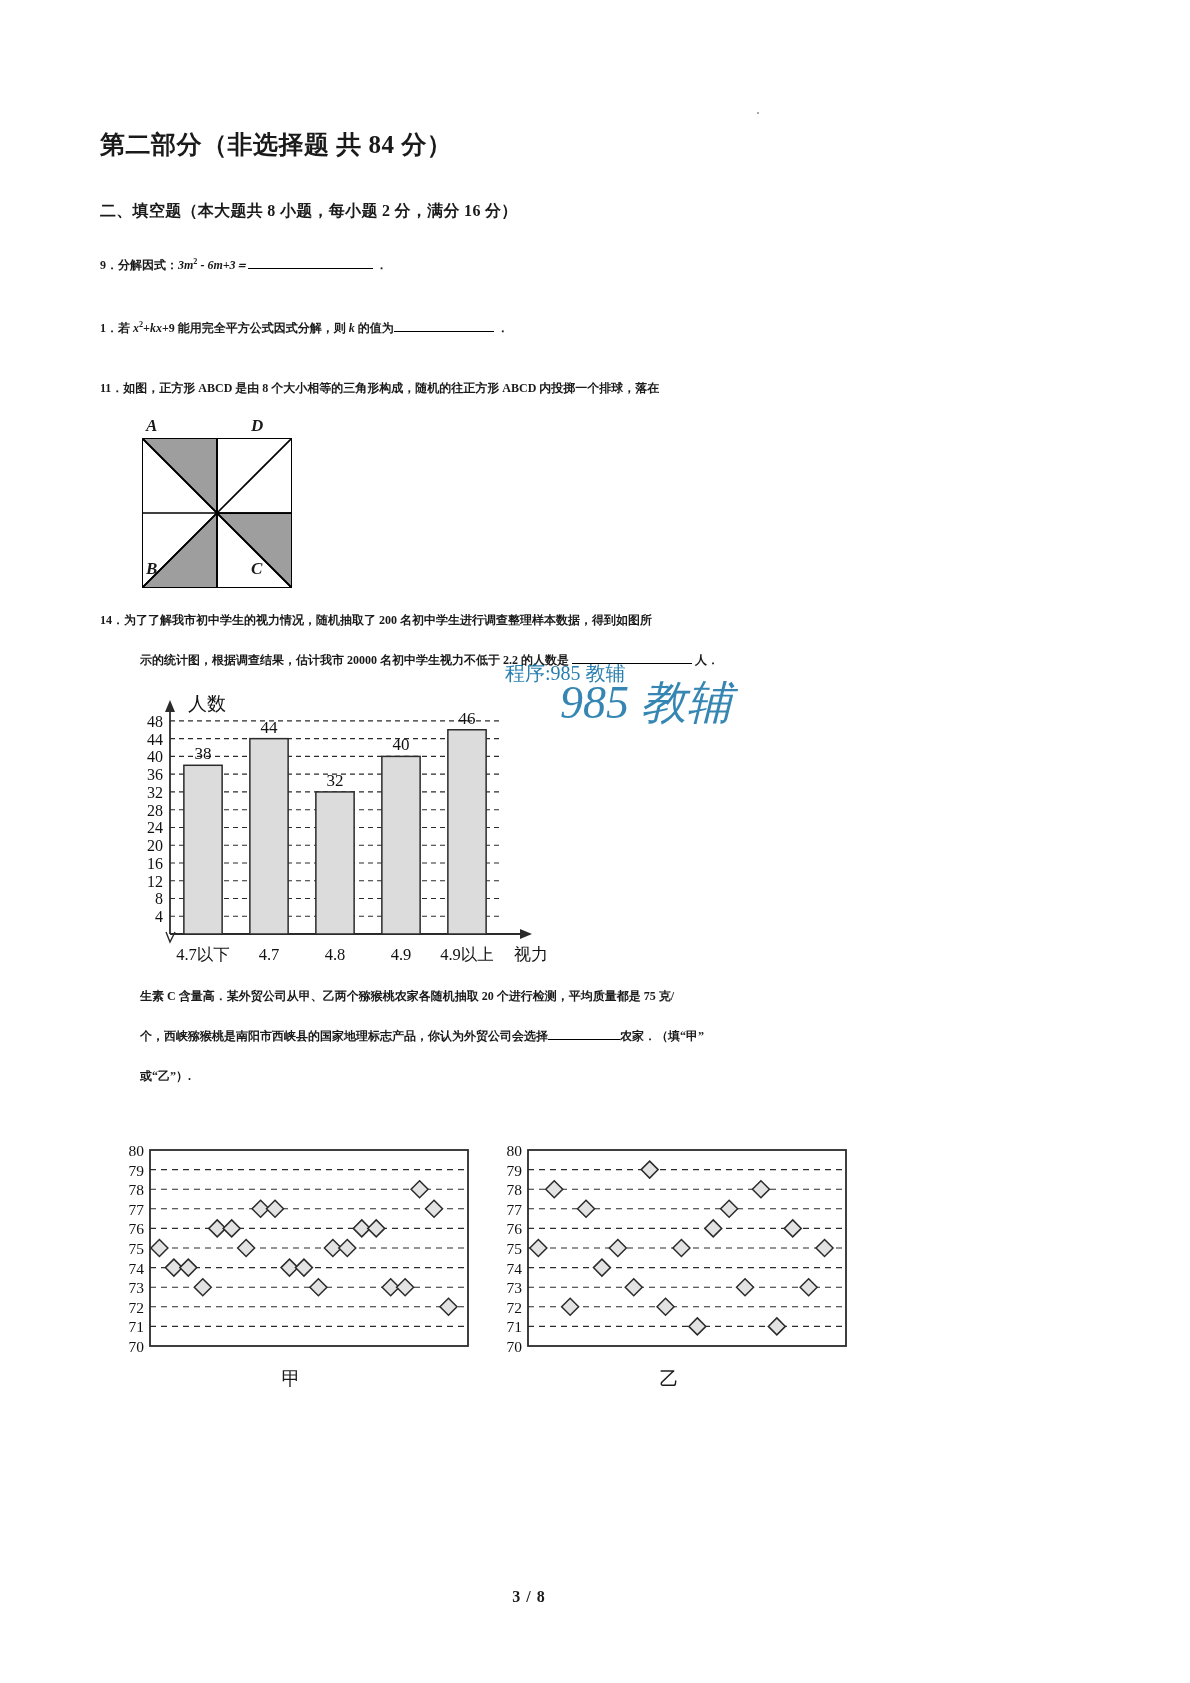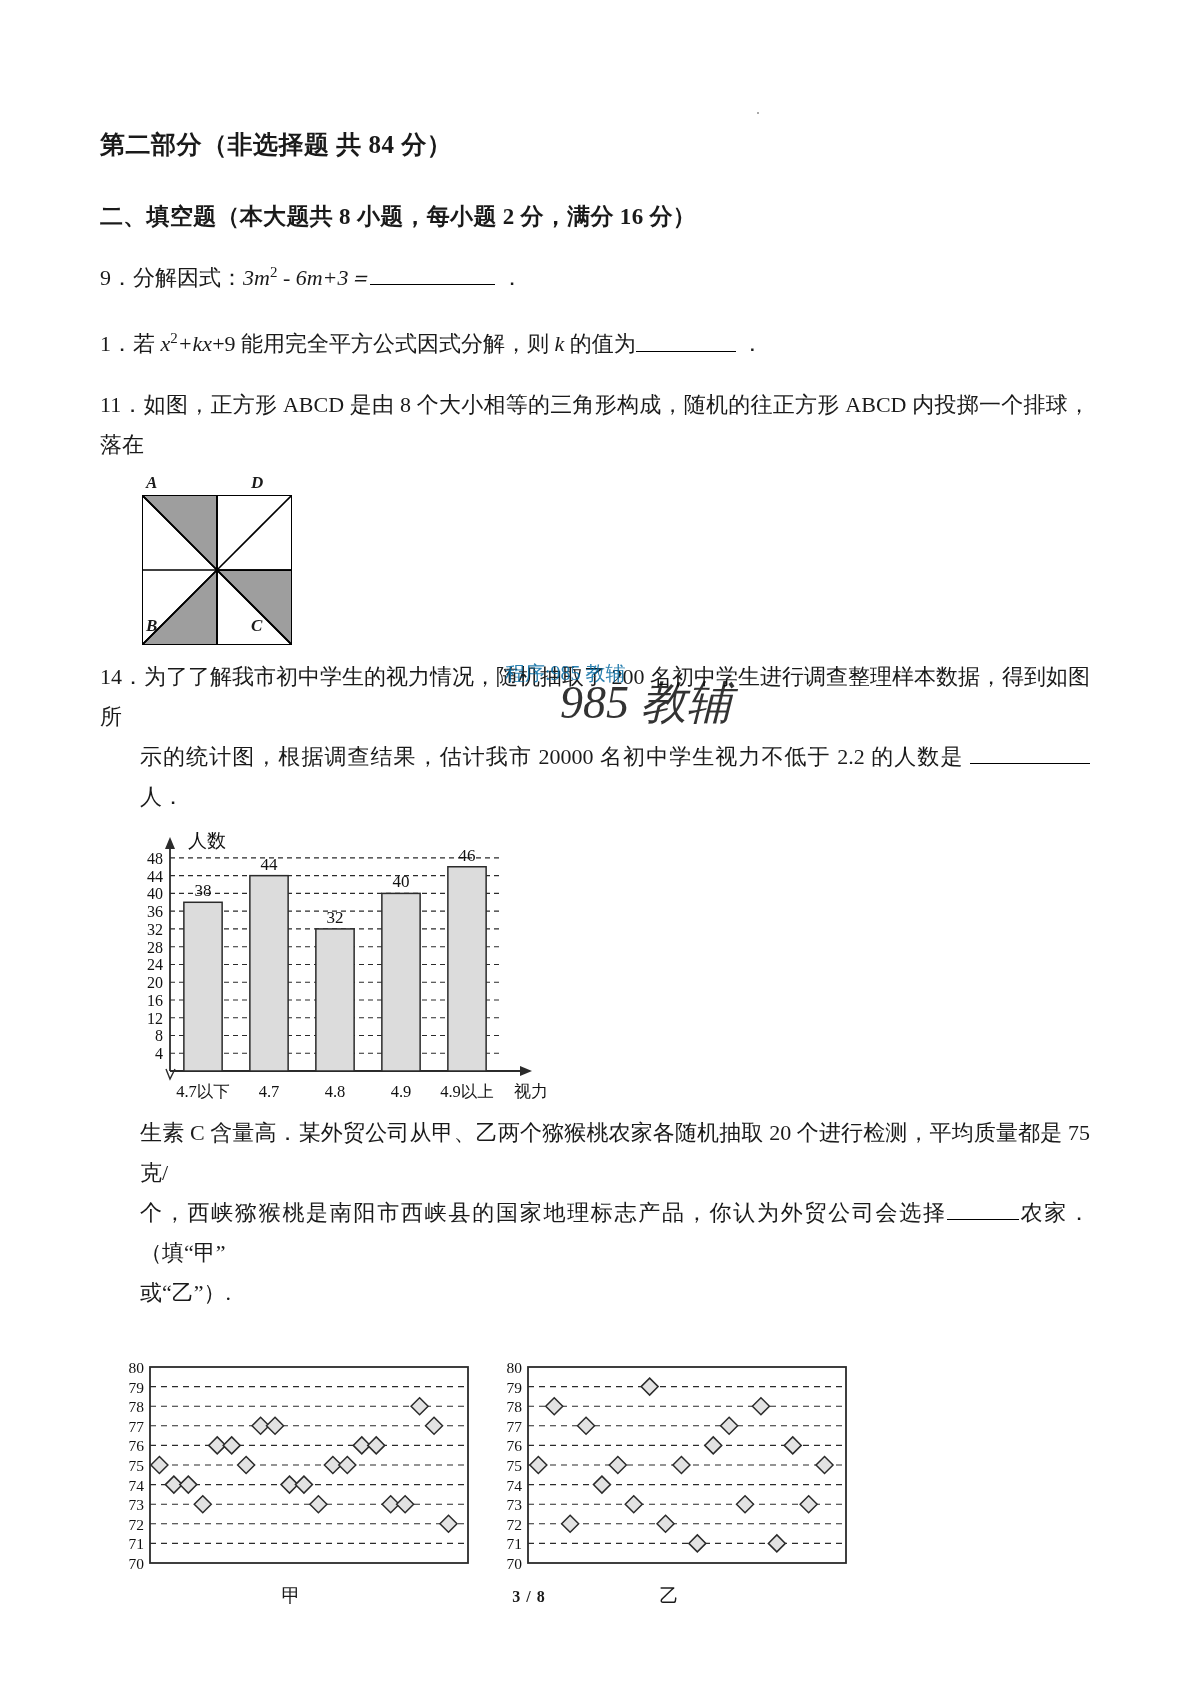--- a/index.html
+++ b/index.html
@@ -28,30 +28,31 @@
     width: 990px;
   }
   .section-title {
     text-align: left;
     font-size: 25px;
     font-weight: bold;
     margin-top: 128px;
     letter-spacing: 0.5px;
   }
   .subhead {
-    font-size: 23px;
+    font-size: 16px;
     font-weight: bold;
     margin-top: 40px;
     letter-spacing: 0.3px;
   }
   .q {
-    font-size: 22px;
+    font-size: 12px;
     line-height: 40px;
     margin-top: 20px;
     text-align: justify;
+    font-weight: bold;
   }
   .blank {
     display: inline-block;
     border-bottom: 1.2px solid #000;
     vertical-align: baseline;
   }
   .bl-short { width: 125px; }
   .bl-med { width: 100px; }
   .bl-long { width: 205px; }
   .bl-xl { width: 120px; }
@@ -110,21 +111,21 @@
     color: #0369a1;
     opacity: 0.85;
     pointer-events: none;
     font-family: "Liberation Serif", serif;
   }
   .watermark2 {
     position: absolute;
     left: 560px;
     top: 672px;
     font-size: 46px;
-    color: #000000;
+    color: #0369a1;
     opacity: 0.8;
     font-style: italic;
     pointer-events: none;
   }
   .dot-top {
     position: absolute;
     left: 757px;
     top: 112px;
     width: 2px; height: 2px;
     background: #aaa;

